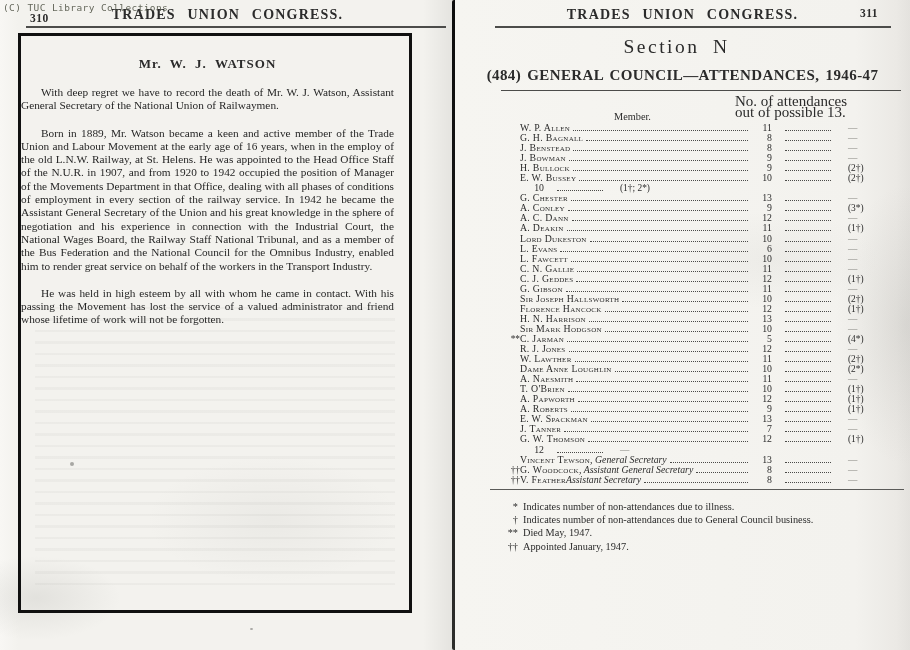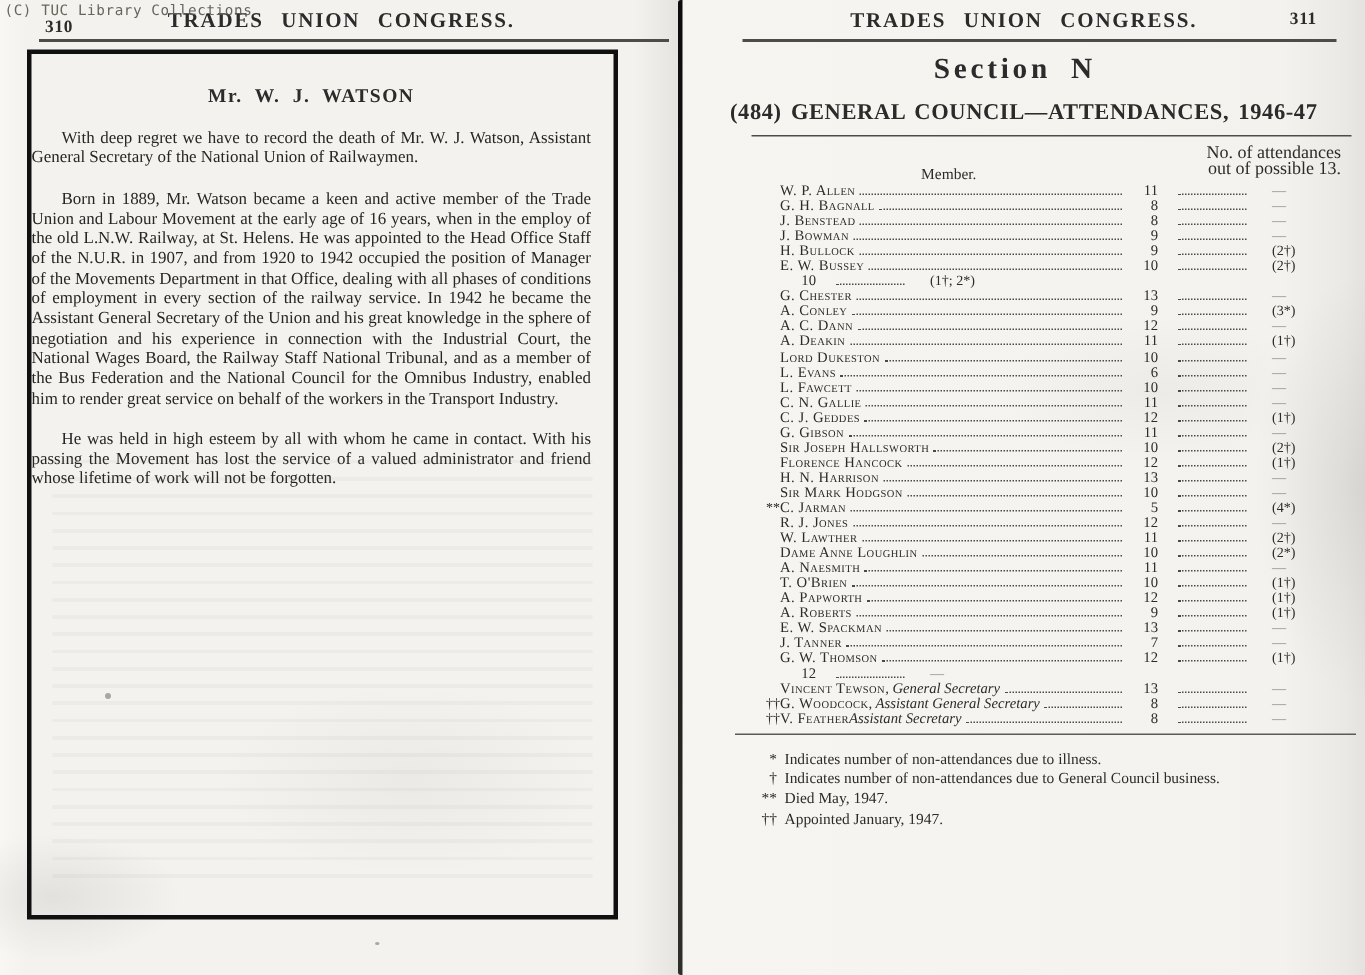--- a/index.html
+++ b/index.html
@@ -65,32 +65,32 @@
   .ghost {
     position:absolute; left:14px; top:268px; width:360px; height:290px;
     background:repeating-linear-gradient(0deg, transparent 0 9px, rgba(110,110,105,.055) 9px 11.5px);
     pointer-events:none;
   }
   .speck { position:absolute; background:#6a6a66; border-radius:50%; opacity:.55; }
 
   
   .section-title {
     position:absolute; top:36px; left:0; right:12px; text-align:center;
-    font-weight:bold; font-size:19.5px; letter-spacing:2.5px; word-spacing:6px;
+    font-weight:normal; font-size:19.5px; letter-spacing:2.5px; word-spacing:6px;
   }
   .section-subtitle {
     position:absolute; top:67px; left:0; right:0; text-align:center;
     font-weight:bold; font-size:15px; letter-spacing:.4px; word-spacing:2px;
   }
   .page.right .hrule.subtitle { top:90px; left:46px; width:400px; height:1.4px; }
 
   .att-table { position:absolute; top:96px; left:50px; width:397px; font-size:9.8px; }
   .tbl-header { position:relative; height:26px; }
   .member-h { position:absolute; left:15px; width:225px; bottom:0; text-align:center; font-size:10.3px; }
-  .att-h { position:absolute; left:219px; width:170px; top:0; text-align:right; font-size:12px; line-height:10.5px; }
+  .att-h { position:absolute; left:230px; width:170px; top:0; text-align:left; font-size:15px; line-height:10.5px; }
 
   .trow { display:flex; align-items:baseline; height:10.05px; padding-left:15px; white-space:nowrap; }
   .nm { display:flex; flex:1; align-items:baseline; min-width:0; }
   .pfx { display:inline-block; width:15px; margin-left:-15px; text-align:right; font-size:9.3px; }
   .mname { font-variant:small-caps; letter-spacing:.3px; }
   .sfx { font-style:italic; }
   .leader { flex:1; min-width:6px; height:7px; border-bottom:1.3px dotted #4a4a48; margin-left:3px; }
   .val { width:24px; text-align:right; }
   .dots { width:46px; height:7px; border-bottom:1.3px dotted #4a4a48; margin-left:13px; }
   .mark { width:58px; margin-left:13px; padding-left:4px; font-size:9.4px; }

